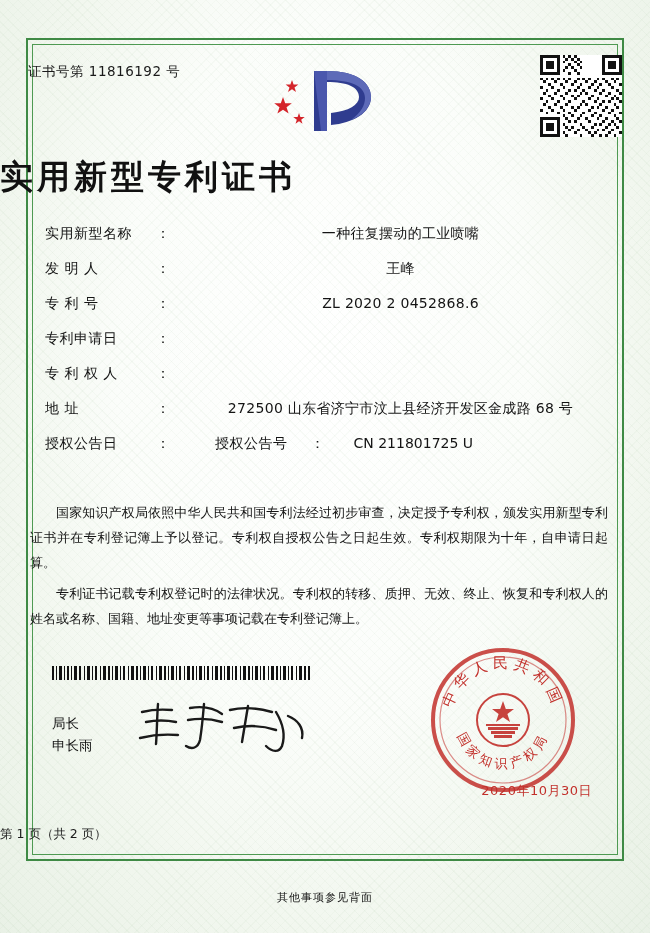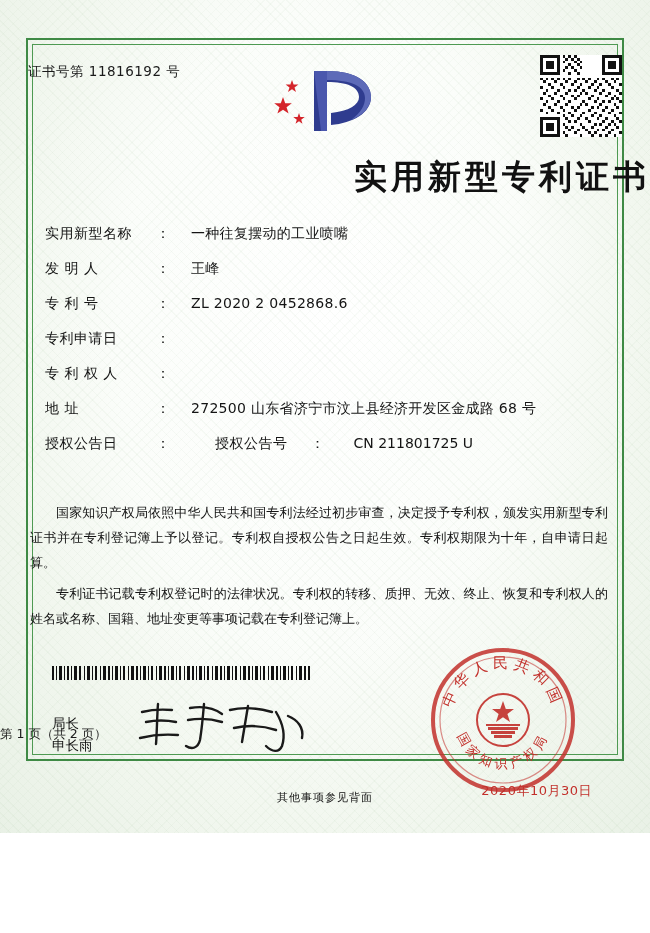--- a/index.html
+++ b/index.html
@@ -9,21 +9,21 @@
   }
   body {
     width: 650px;
     height: 933px;
     font-family: "DejaVu Sans", "Liberation Sans", sans-serif;
     overflow: hidden;
   }
   #certificate {
     position: relative;
     width: 650px;
-    height: 833px;
+    height: 933px;
     background:
       radial-gradient(ellipse at 50% 40%, #ffffff 0%, #fbfdfa 45%, #f2f7ef 70%, #e9f1e6 100%);
     overflow: hidden;
   }
   
   #certificate::before {
     content: "";
     position: absolute;
     inset: 0;
     background-image:
@@ -78,21 +78,21 @@
     transform: translateX(-50%);
     width: 120px;
     height: 90px;
   }
 
   .title {
     position: absolute;
     left: 0;
     right: 0;
     top: 155px;
-    text-align: right;
+    text-align: left;
     font-family: "DejaVu Serif", "Liberation Serif", serif;
     font-weight: bold;
     font-size: 33px;
     letter-spacing: 4px;
     color: #111111;
   }
 
   .fields {
     position: absolute;
     left: 45px;
@@ -113,20 +113,21 @@
     letter-spacing: 0.5px;
     white-space: nowrap;
   }
   .field-colon {
     flex: 0 0 auto;
     width: 12px;
   }
   .field-value {
     flex: 1 1 auto;
     letter-spacing: 0.3px;
+    text-align: center;
   }
   .field-row.double .field-value {
     flex: 0 0 auto;
     min-width: 175px;
   }
   .field-label2 {
     flex: 0 0 auto;
     margin-left: 24px;
     letter-spacing: 0.5px;
     white-space: nowrap;

